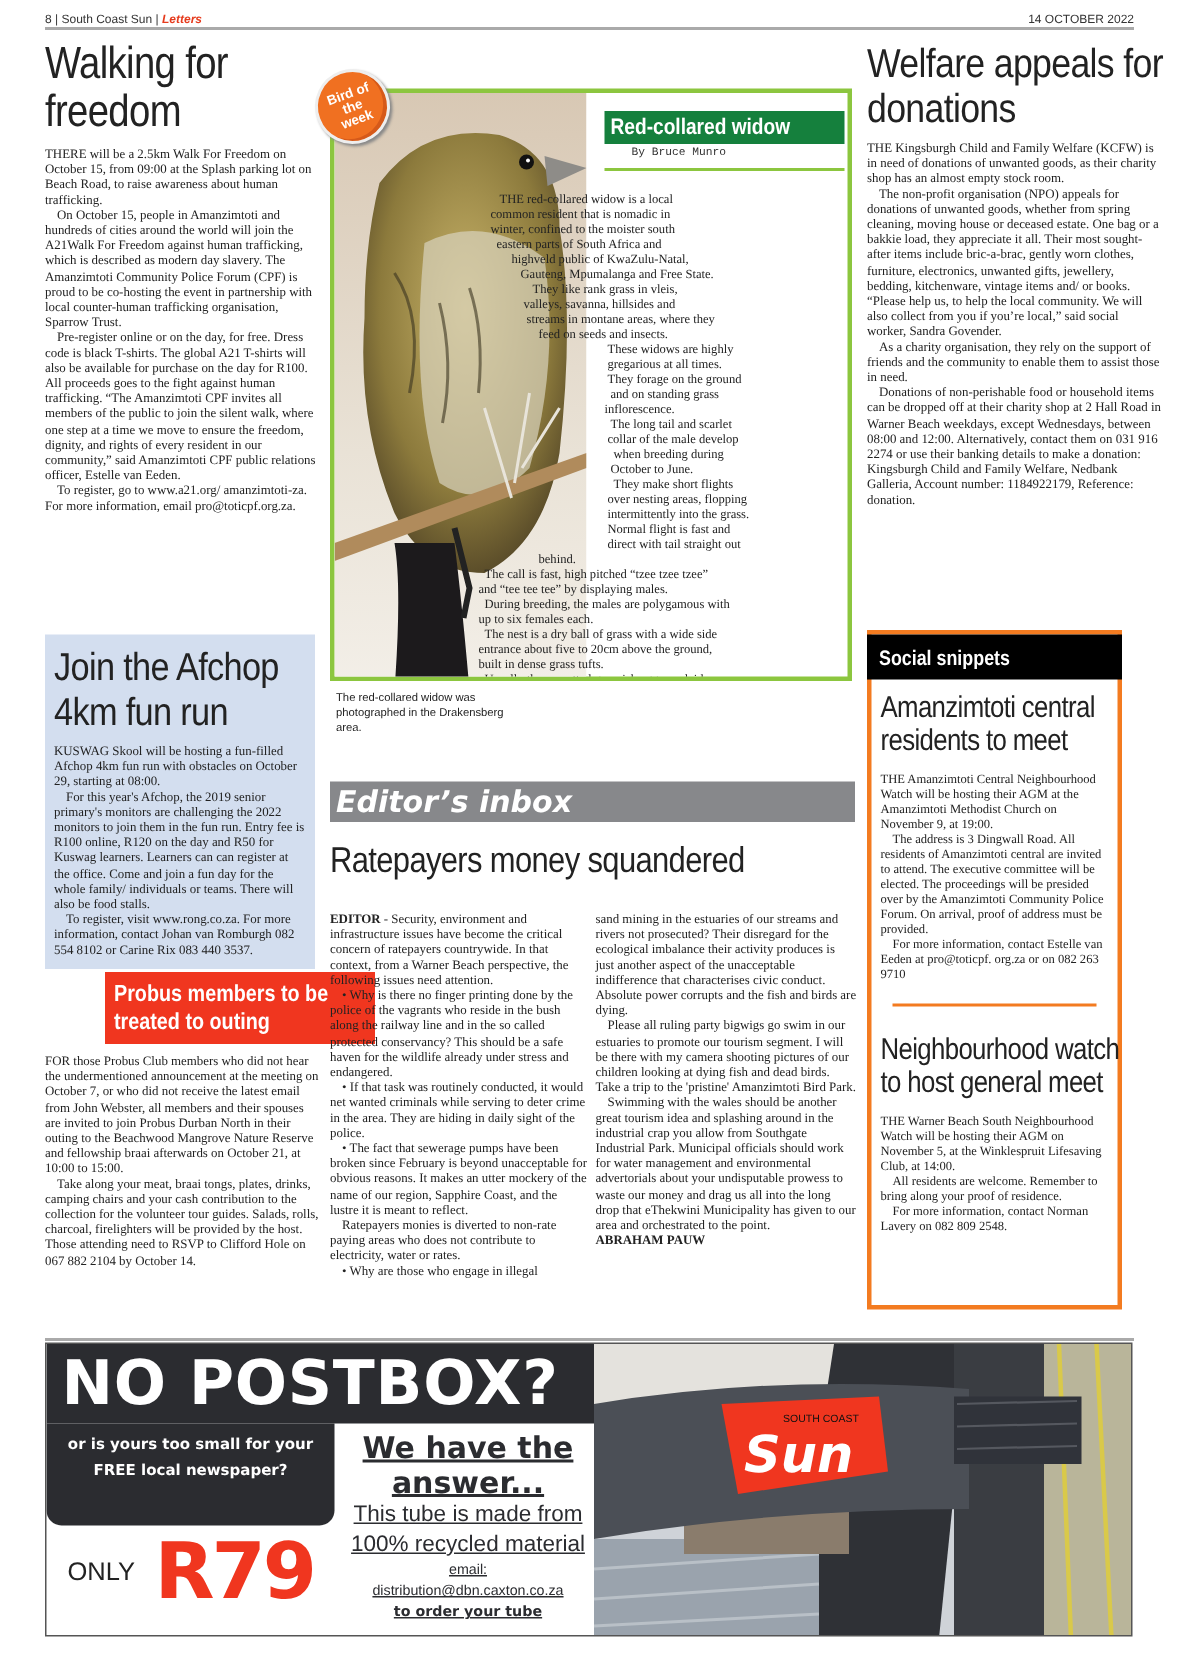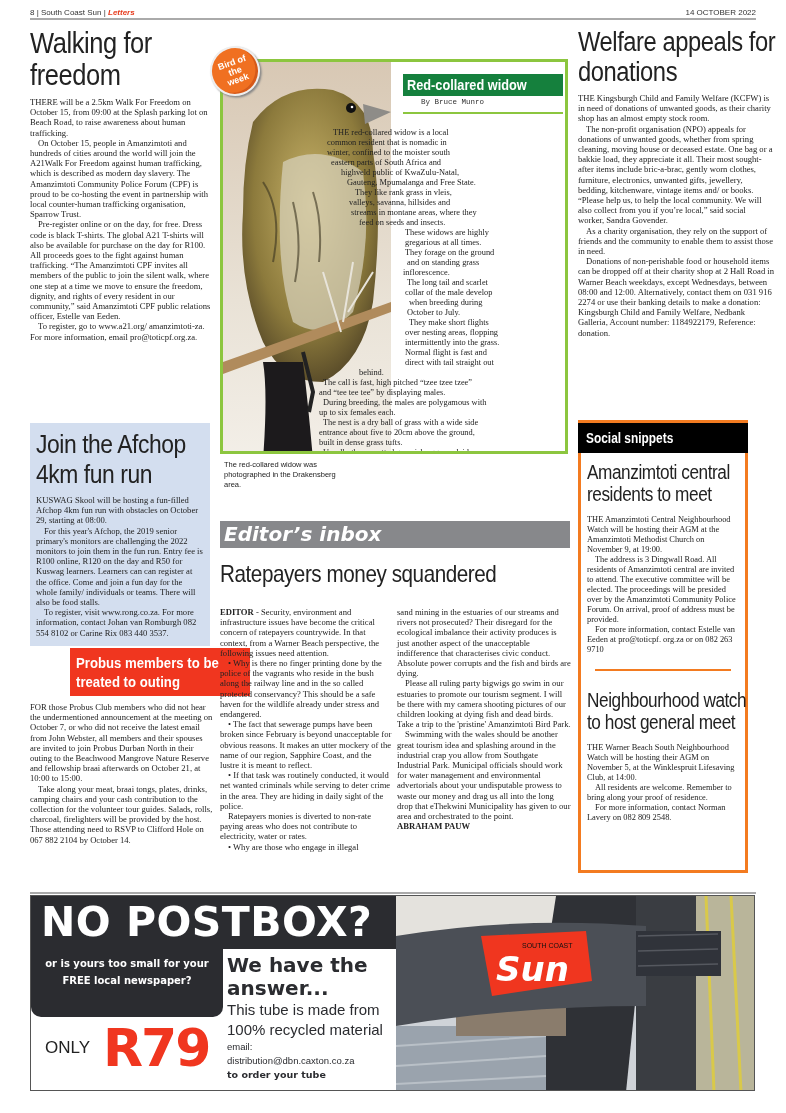--- a/index.html
+++ b/index.html
@@ -45,21 +45,21 @@
   .snip-title { font-size: 20px; line-height: 22px; transform: scaleX(0.86); width: 200px; margin-bottom: 10px; }
   .snip-rule { height: 2px; background: #f37b20; margin: 14px 8px 18px; }
   .social .body { font-size: 8.4px; line-height: 10px; }
   
   .ad-rule { position: absolute; left: 30px; right: 30px; top: 892px; height: 2px; background: #aaa; }
   .ad { position: absolute; left: 30px; top: 895px; width: 725px; height: 196px; border: 1px solid #555; background: #fff; overflow: hidden; }
   .ad-top { position: absolute; left: 0; top: 0; width: 372px; height: 53px; background: #2b2c30; color: #fff; font-family: "DejaVu Sans", sans-serif; font-weight: bold; font-size: 41px; line-height: 53px; padding-left: 10px; letter-spacing: 0.5px; }
   .ad-sub { position: absolute; left: 0; top: 53px; width: 192px; height: 68px; background: #2b2c30; border-radius: 0 0 10px 10px; color: #fff; font-family: "DejaVu Sans", sans-serif; font-weight: bold; font-size: 10px; line-height: 17px; text-align: center; padding-top: 6px; }
   .ad-only { position: absolute; left: 14px; top: 142px; font-family: "Liberation Sans", sans-serif; font-size: 17px; color: #222; }
   .ad-price { position: absolute; left: 72px; top: 122px; font-family: "DejaVu Sans", sans-serif; font-weight: bold; font-size: 52px; line-height: 60px; color: #f0361f; letter-spacing: -2px; }
-  .ad-answer { position: absolute; left: 196px; top: 58px; width: 170px; text-align: left; color: #2b2c30; }
+  .ad-answer { position: absolute; left: 196px; top: 58px; width: 170px; text-align: center; color: #2b2c30; text-decoration: underline; }
   .ad-answer .big { font-family: "DejaVu Sans", sans-serif; font-weight: bold; font-size: 20px; line-height: 23px; }
   .ad-answer .mid { font-family: "Liberation Sans", sans-serif; font-size: 15px; line-height: 20px; }
   .ad-answer .sm { font-family: "Liberation Sans", sans-serif; font-size: 9.5px; line-height: 14px; }
   .ad-answer .smb { font-family: "DejaVu Sans", sans-serif; font-weight: bold; font-size: 9.5px; line-height: 14px; }
   .ad-photo { position: absolute; left: 365px; top: 0; width: 360px; height: 196px; }
 </style>
 </head>
 <body>
 
 <div class="hdr">
@@ -138,21 +138,21 @@
       <span class="ln" style="padding-left: 32px;">streams in montane areas, where they</span>
       <span class="ln" style="padding-left: 40px;">feed on seeds and insects.</span>
       <span class="ln" style="padding-left: 86px;">These widows are highly</span>
       <span class="ln" style="padding-left: 86px;">gregarious at all times.</span>
       <span class="ln" style="padding-left: 86px;">They forage on the ground</span>
       <span class="ln" style="padding-left: 88px;">and on standing grass</span>
       <span class="ln" style="padding-left: 84px;">inflorescence.</span>
       <span class="ln" style="padding-left: 88px;">The long tail and scarlet</span>
       <span class="ln" style="padding-left: 86px;">collar of the male develop</span>
       <span class="ln" style="padding-left: 90px;">when breeding during</span>
-      <span class="ln" style="padding-left: 88px;">October to July.</span>
+      <span class="ln" style="padding-left: 88px;">October to June.</span>
       <span class="ln" style="padding-left: 90px;">They make short flights</span>
       <span class="ln" style="padding-left: 86px;">over nesting areas, flopping</span>
       <span class="ln" style="padding-left: 86px;">intermittently into the grass.</span>
       <span class="ln" style="padding-left: 86px;">Normal flight is fast and</span>
       <span class="ln" style="padding-left: 86px;">direct with tail straight out</span>
       <span class="ln" style="padding-left: 40px;">behind.</span>
       <span class="ln" style="padding-left: 4px;">The call is fast, high pitched “tzee tzee tzee”</span>
       <span class="ln" style="padding-left: 0px;">and “tee tee tee” by displaying males.</span>
       <span class="ln" style="padding-left: 4px;">During breeding, the males are polygamous with</span>
       <span class="ln" style="padding-left: 0px;">up to six females each.</span>
@@ -162,22 +162,22 @@
       <span class="ln" style="padding-left: 4px;">Usually three spotted greenish eggs are laid.</span>
     </div>
 </div>
 <div class="bird-caption" style="left:224px;top:460px;">The red-collared widow was photographed in the Drakensberg area.</div>
 
 <div class="inbox-bar">Editor’s inbox</div>
 <h2 class="headline ratepayers-title">Ratepayers money squandered</h2>
 <div class="rate-col1 body">
   <p class="first"><b>EDITOR</b><span> - Security, environment and infrastructure issues have become the critical concern of ratepayers countrywide. In that context, from a Warner Beach perspective, the following issues need attention.</span></p>
   <p>• Why is there no finger printing done by the police of the vagrants who reside in the bush along the railway line and in the so called protected conservancy? This should be a safe haven for the wildlife already under stress and endangered.</p>
+  <p>• If that task was routinely conducted, it would net wanted criminals while serving to deter crime in the area. They are hiding in daily sight of the police.</p>
   <p>• The fact that sewerage pumps have been broken since February is beyond unacceptable for obvious reasons. It makes an utter mockery of the name of our region, Sapphire Coast, and the lustre it is meant to reflect.</p>
-  <p>• If that task was routinely conducted, it would net wanted criminals while serving to deter crime in the area. They are hiding in daily sight of the police.</p>
   <p>Ratepayers monies is diverted to non-rate paying areas who does not contribute to electricity, water or rates.</p>
   <p>• Why are those who engage in illegal</p>
 </div>
 <div class="rate-col2 body">
   <p class="first">sand mining in the estuaries of our streams and rivers not prosecuted? Their disregard for the ecological imbalance their activity produces is just another aspect of the unacceptable indifference that characterises civic conduct. Absolute power corrupts and the fish and birds are dying.</p>
   <p>Please all ruling party bigwigs go swim in our estuaries to promote our tourism segment. I will be there with my camera shooting pictures of our children looking at dying fish and dead birds. Take a trip to the 'pristine' Amanzimtoti Bird Park.</p>
   <p>Swimming with the wales should be another great tourism idea and splashing around in the industrial crap you allow from Southgate Industrial Park. Municipal officials should work for water management and environmental advertorials about your undisputable prowess to waste our money and drag us all into the long drop that eThekwini Municipality has given to our area and orchestrated to the point.</p>
   <p class="first sig">ABRAHAM PAUW</p>
 </div>
 

